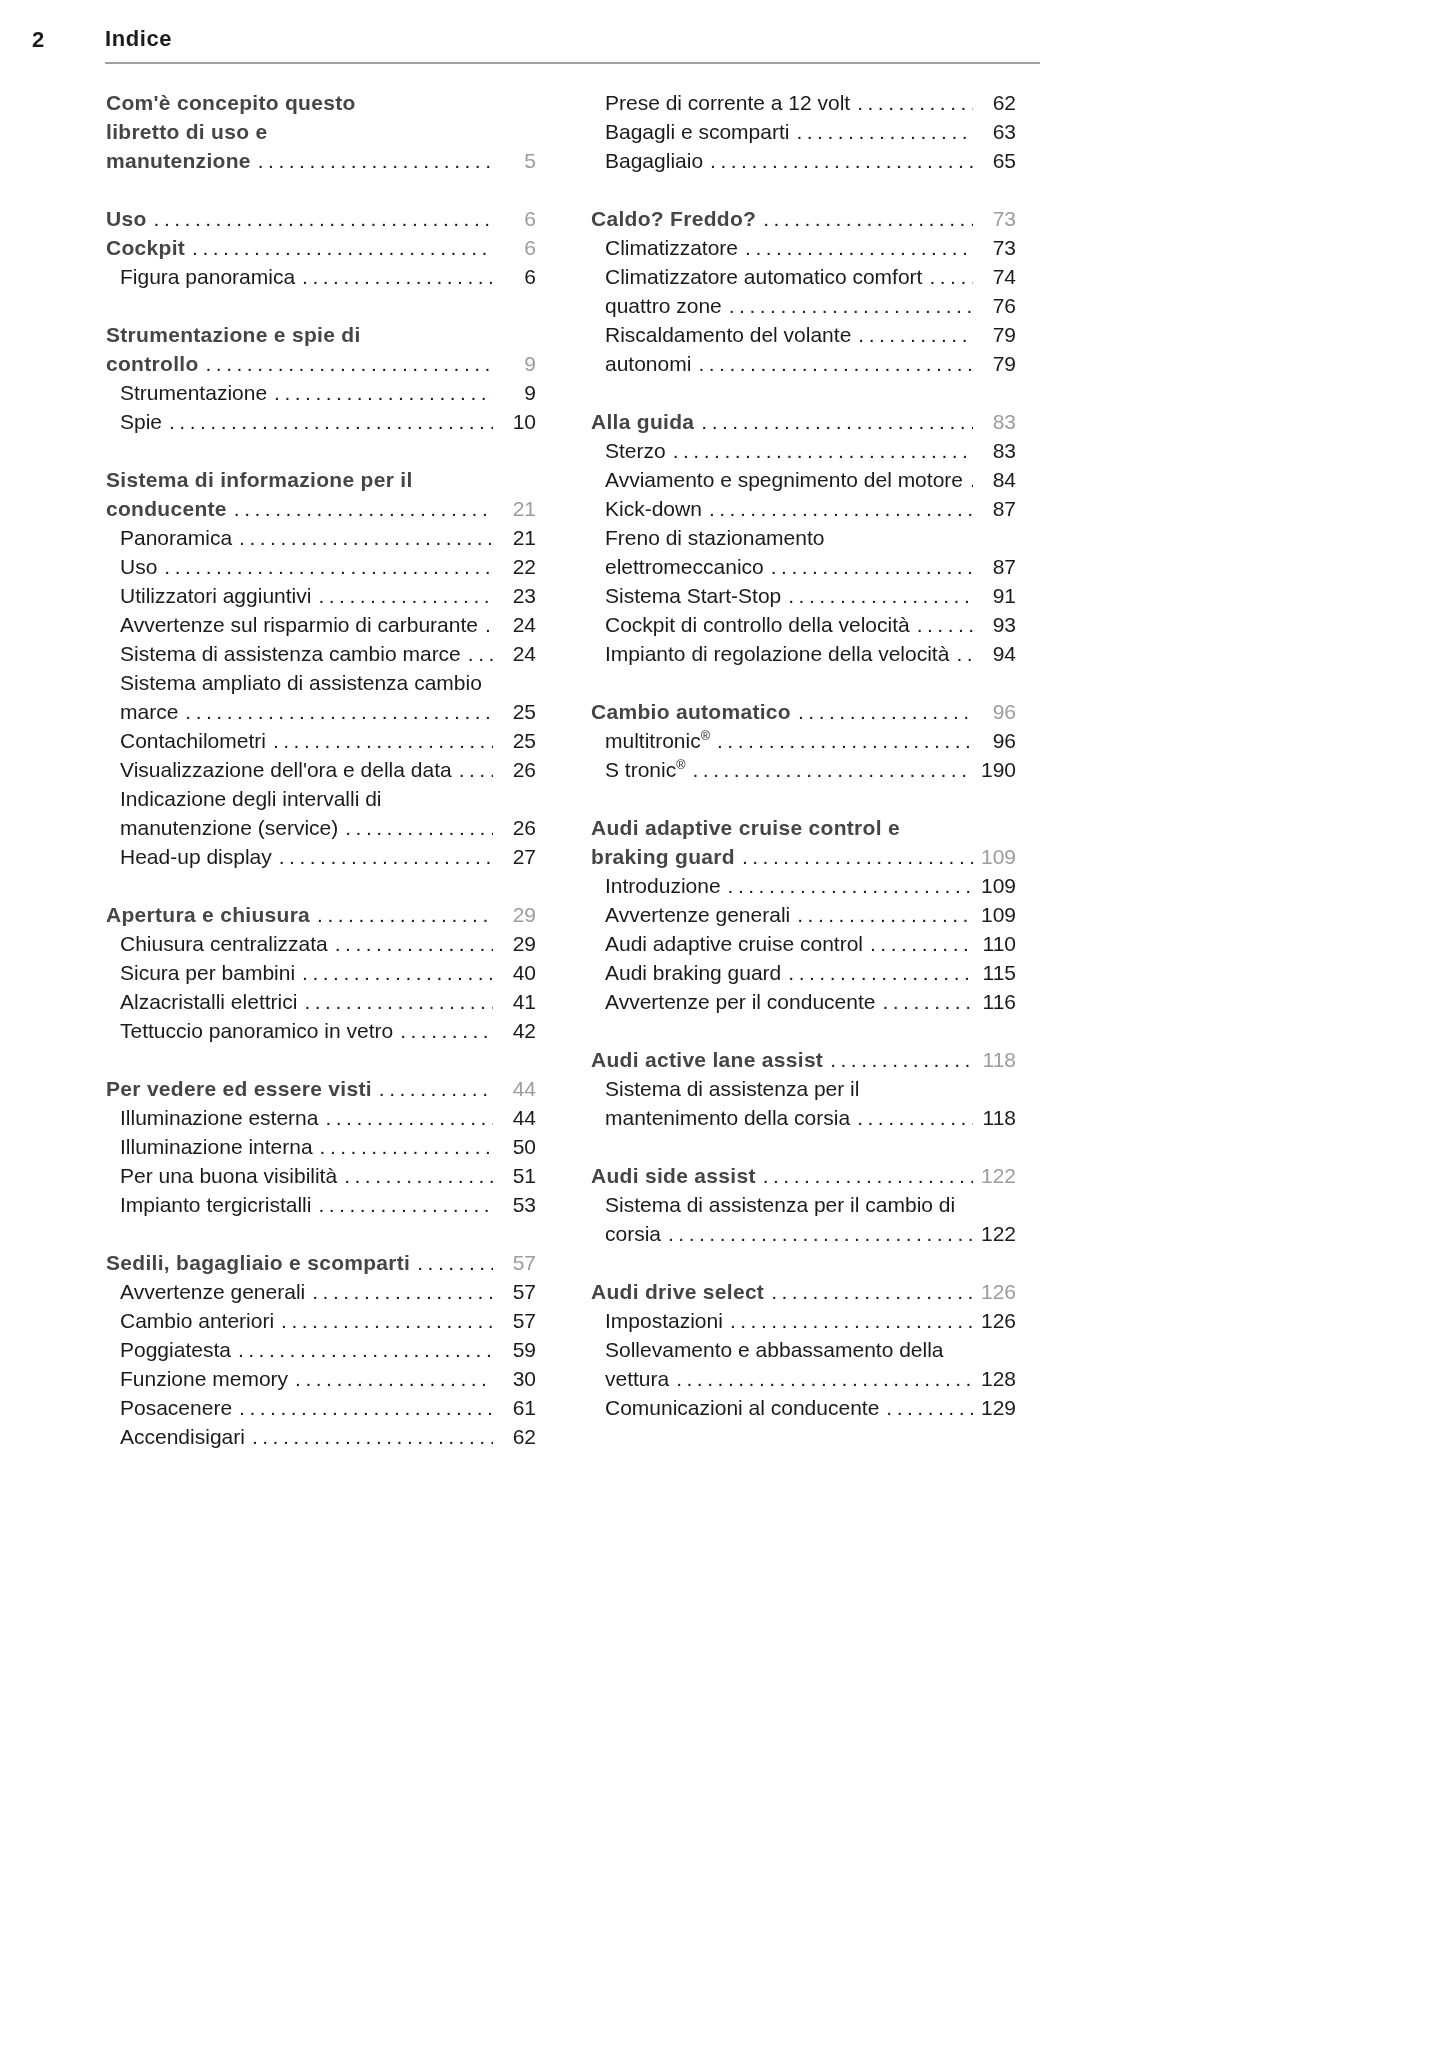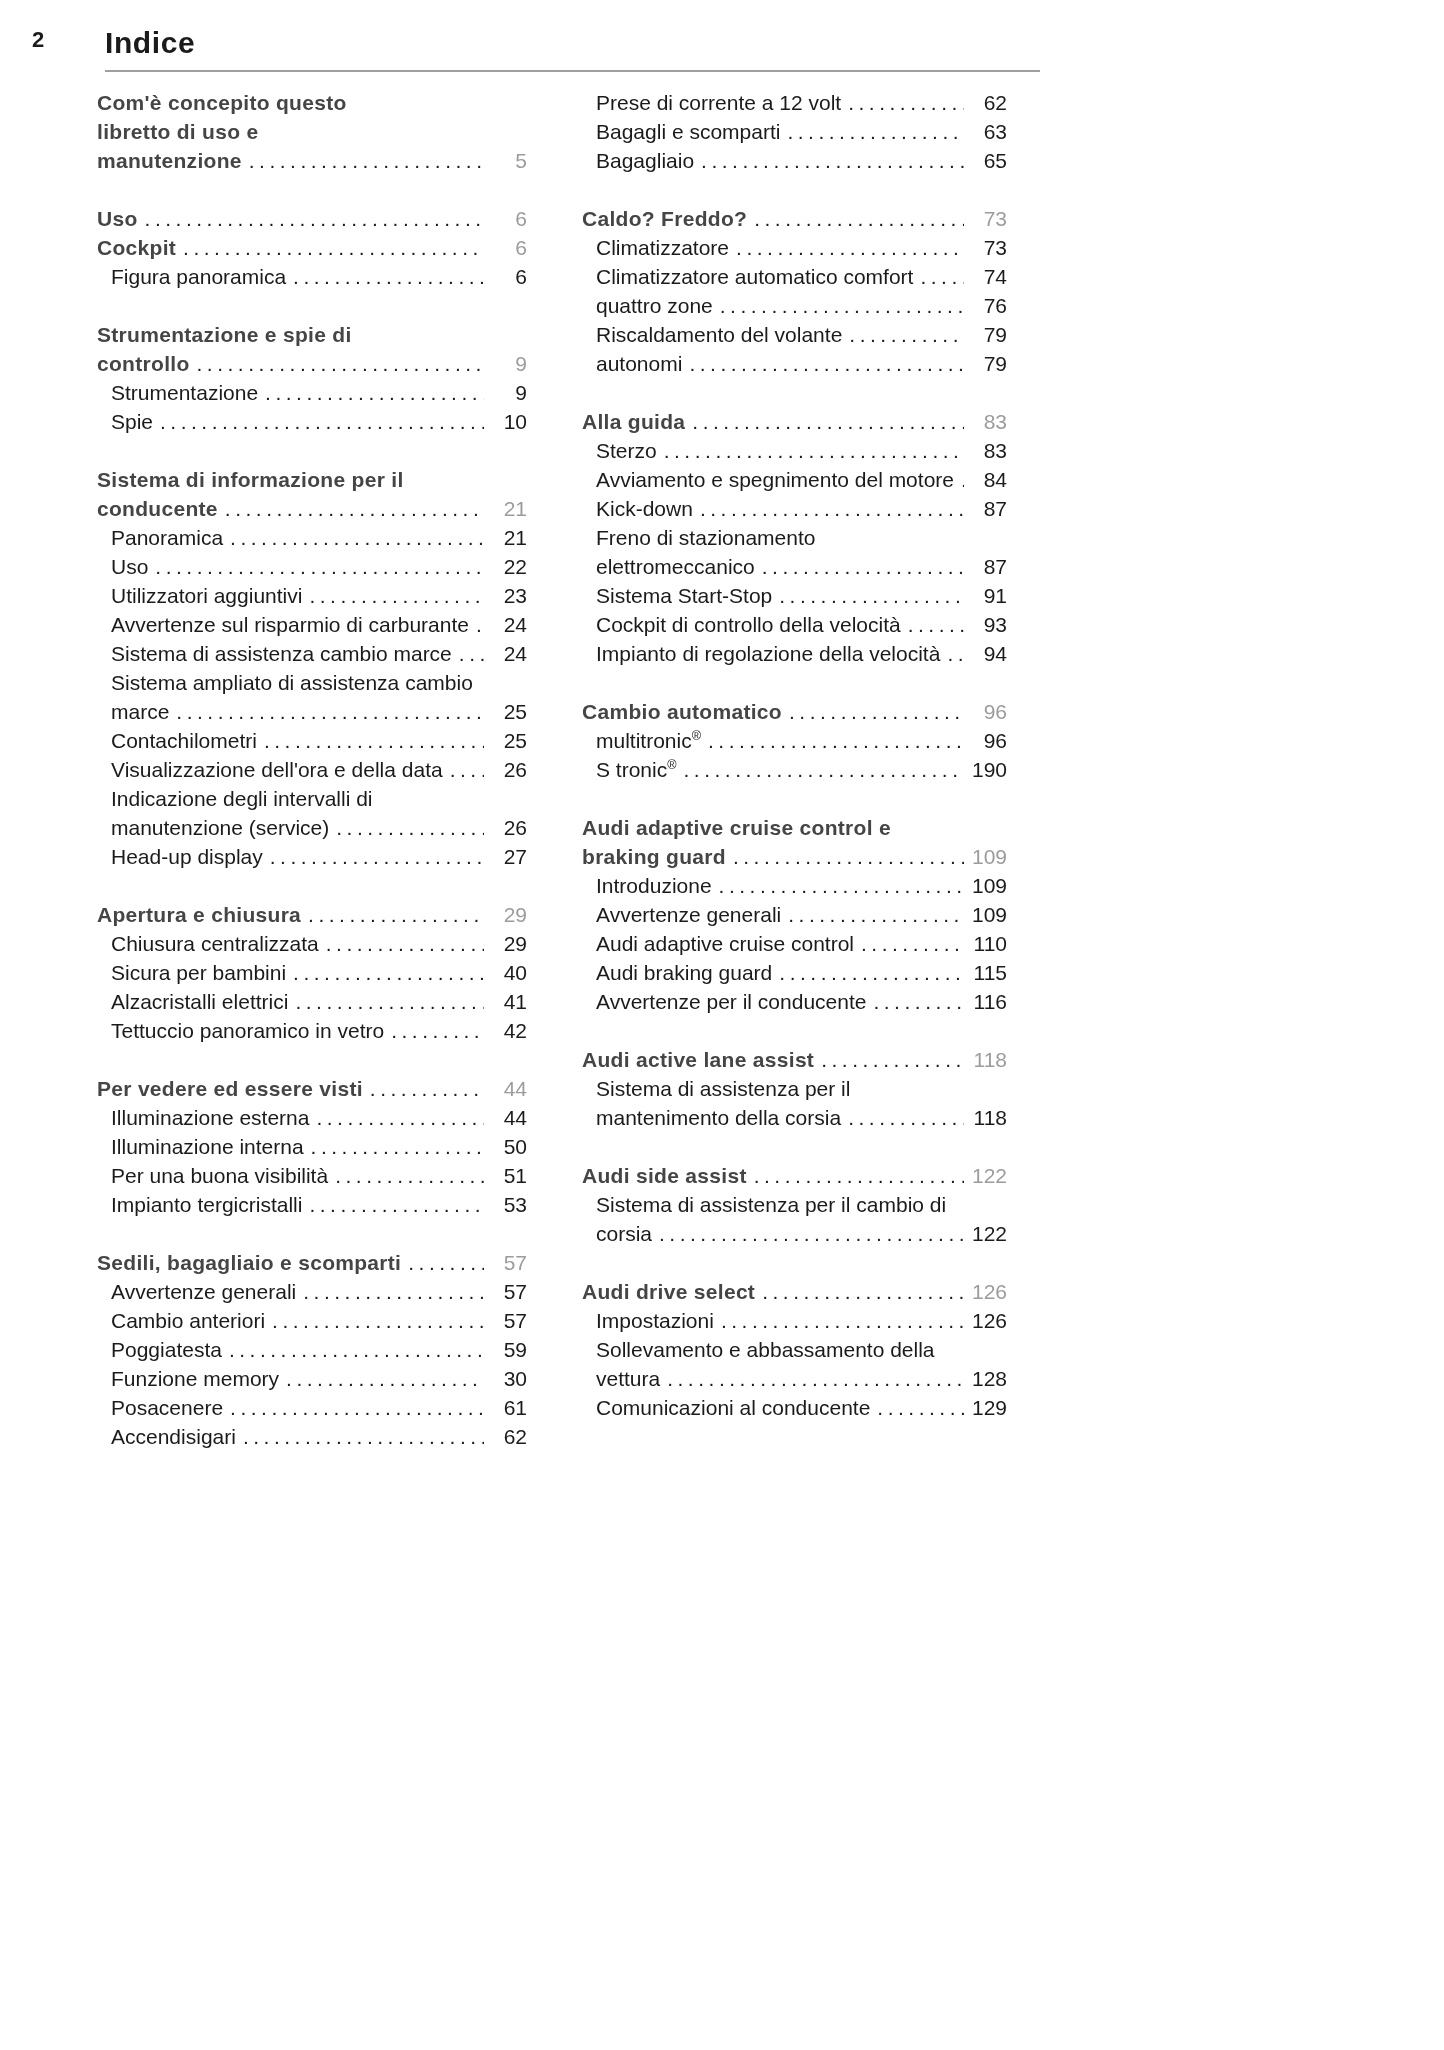--- a/index.html
+++ b/index.html
@@ -12,30 +12,30 @@
     font-family: "Liberation Sans", sans-serif;
     color: var(--body-text, #1b1b1b);
   }
   .header { position: absolute; top: 26px; left: 0; width: 100%; }
   .folio {
     position: absolute; left: 32px; top: 1px;
     font-size: 22px; font-weight: bold; color: var(--body-text, #1b1b1b);
   }
   .title {
     margin-left: 105px;
-    font-size: 30px; font-weight: bold; letter-spacing: 0.6px;
+    font-size: 22px; font-weight: bold; letter-spacing: 0.6px;
     color: var(--body-text, #1b1b1b);
   }
   .rule {
     margin-left: 105px; margin-top: 10px;
     width: 935px; height: 2px;
     background: var(--rule-color, #9f9f9f);
   }
   .content {
-    position: absolute; top: 88px; left: 97px;
+    position: absolute; top: 88px; left: 106px;
     display: flex; gap: 55px;
   }
   .col { width: 430px; flex: 0 0 auto; }
   .col.right { width: 425px; }
   .group { margin-bottom: 29px; }
   .entry { font-size: 21px; line-height: 29px; }
   .entry.sub { padding-left: 14px; }
   .pre { white-space: nowrap; }
   .row { display: flex; align-items: baseline; }
   .label { white-space: nowrap; }

